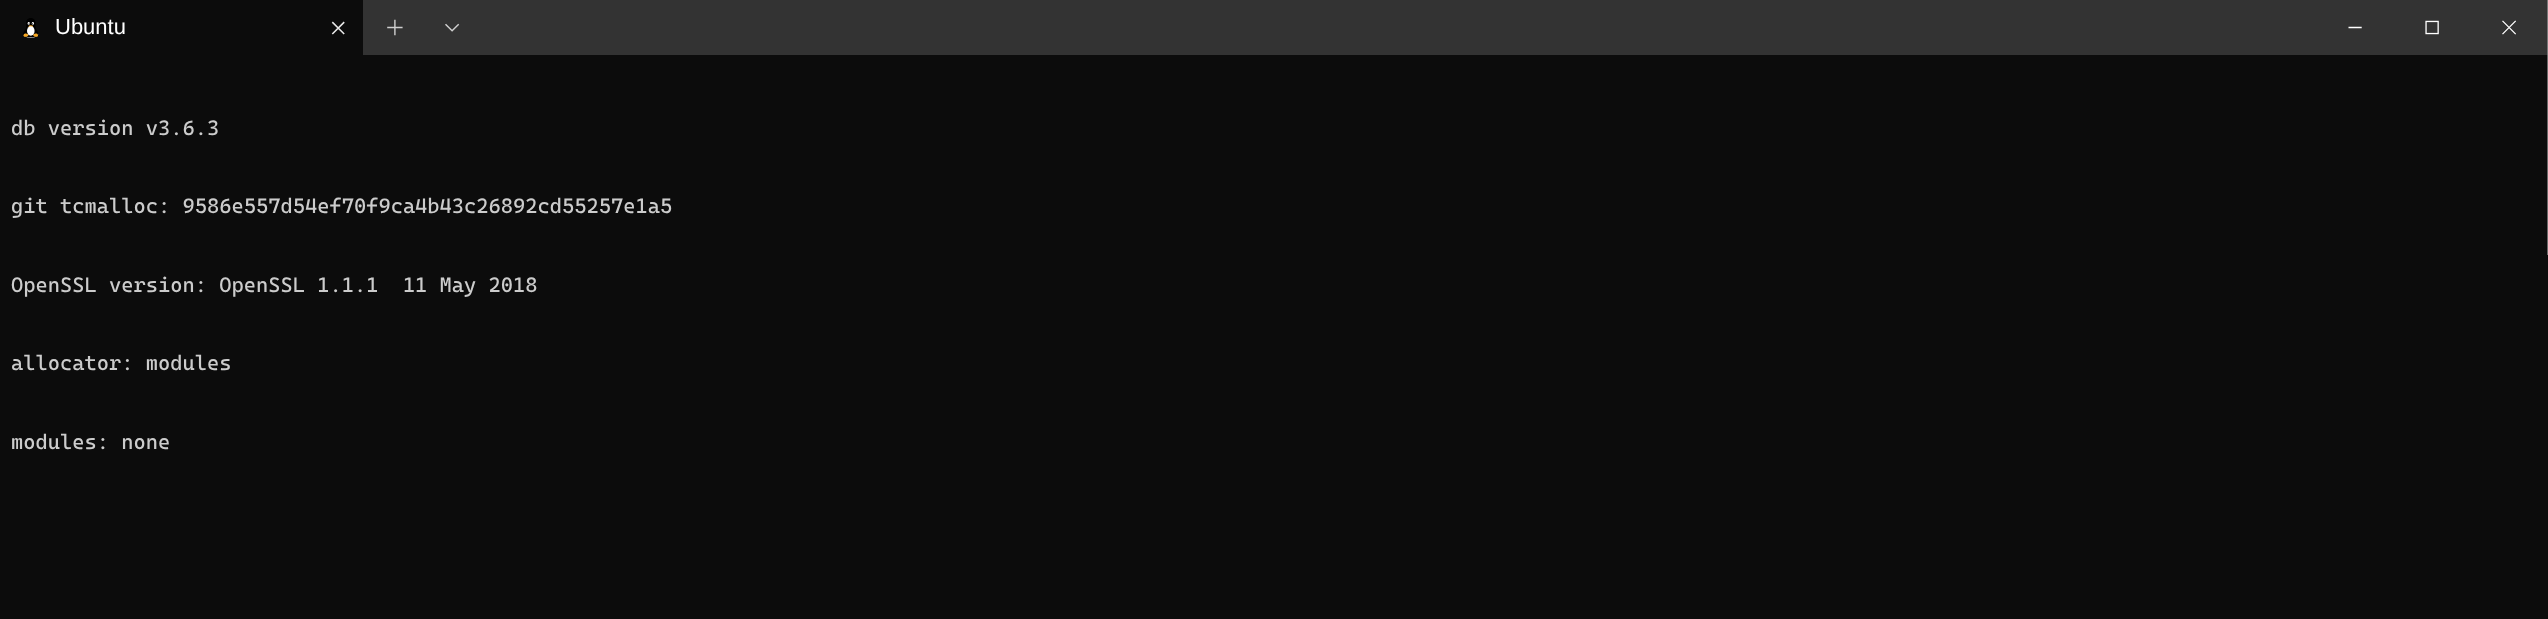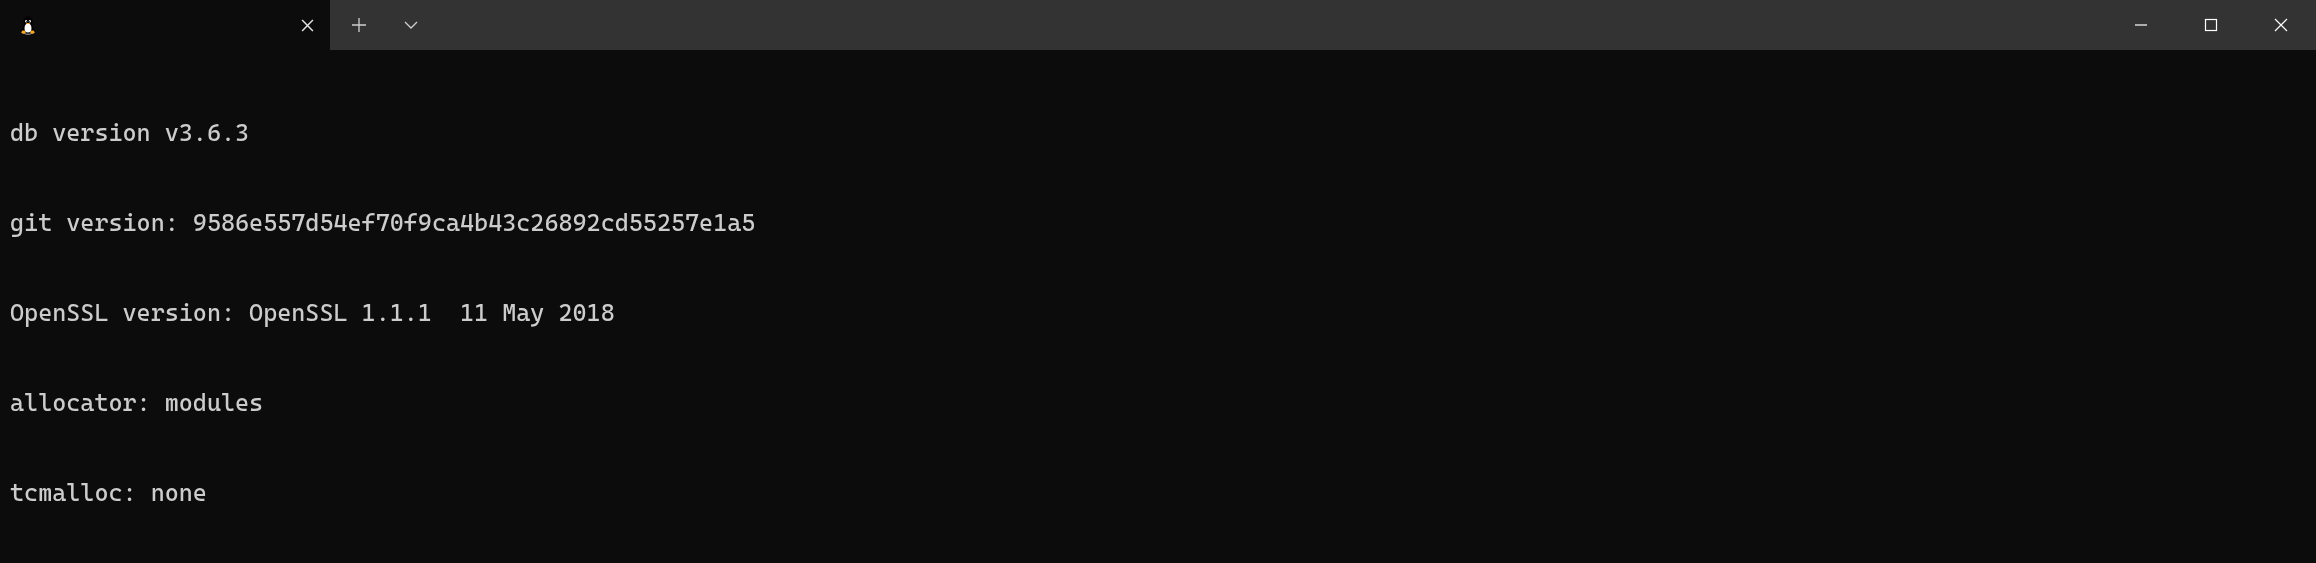--- a/index.html
+++ b/index.html
@@ -81,21 +81,21 @@
       align-items: center;
       justify-content: center;
       color: #ffffff;
     }
     .window-controls svg { width: 14px; height: 14px; }
 
     
     .terminal {
       background: #0c0c0c;
       color: #cccccc;
-      font-size: 24px;
+      font-size: 19px;
       line-height: 1.25;
       padding: 8px 10px;
       height: calc(100% - 50px);
       white-space: pre;
     }
     .line { display: flex; }
   </style>
 </head>
 <body>
 
@@ -108,20 +108,21 @@
         <ellipse cx="26" cy="20" rx="3.2" ry="4.2" fill="#ffffff"></ellipse>
         <ellipse cx="38" cy="20" rx="3.2" ry="4.2" fill="#ffffff"></ellipse>
         <circle cx="27" cy="21" r="1.6" fill="#000000"></circle>
         <circle cx="37" cy="21" r="1.6" fill="#000000"></circle>
         <path d="M26 27c2-2 10-2 12 0 2 2-1 6-6 6s-8-4-6-6z" fill="#f5a623"></path>
         <path d="M14 50c-4 2-5 8 1 9 5 1 10-1 10-5 0-3-6-6-11-4z" fill="#f5a623"></path>
         <path d="M50 50c4 2 5 8-1 9-5 1-10-1-10-5 0-3 6-6 11-4z" fill="#f5a623"></path>
         <ellipse cx="32" cy="42" rx="11" ry="14" fill="#ffffff"></ellipse>
       </svg>
     </span>
+    <span class="label">Ubuntu</span>
     <span class="close">
       <svg viewBox="0 0 12 12">
           <path d="M1 1 L11 11 M11 1 L1 11" stroke="#ffffff" stroke-width="1.3" fill="none"></path>
         </svg>
     </span>
   </div>
   <div class="titlebar-actions">
     <span class="btn">
       <svg viewBox="0 0 16 16">
           <path d="M8 1v14M1 8h14" stroke="#cfcfcf" stroke-width="1.3" fill="none"></path>
@@ -147,24 +148,24 @@
     <span class="ctrl">
       <svg viewBox="0 0 14 14">
           <path d="M1 1 L13 13 M13 1 L1 13" stroke="#ffffff" stroke-width="1.2"></path>
         </svg>
     </span>
   </div>
 </div>
 
 <div class="terminal">
   <div class="line">db version v3.6.3</div>
-  <div class="line">git version: 9586e557d54ef70f9ca4b43c26892cd55257e1a5</div>
+  <div class="line">git tcmalloc: 9586e557d54ef70f9ca4b43c26892cd55257e1a5</div>
   <div class="line">OpenSSL version: OpenSSL 1.1.1  11 May 2018</div>
   <div class="line">allocator: modules</div>
-  <div class="line">tcmalloc: none</div>
+  <div class="line">modules: none</div>
   
   
   
 
   
 
   
 
   
 </div>

